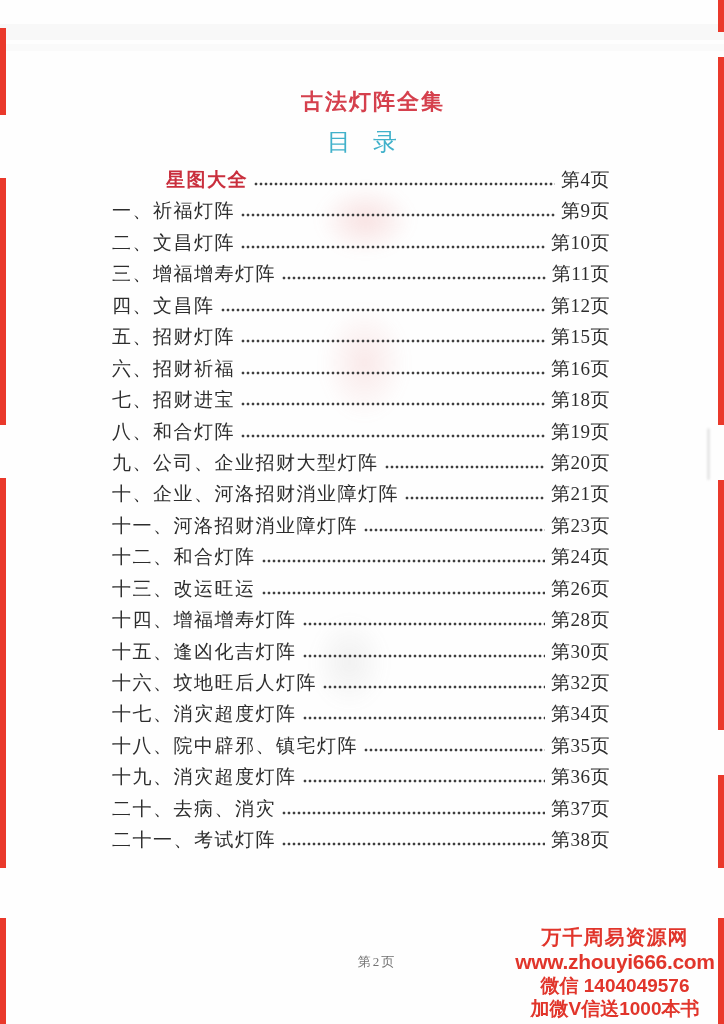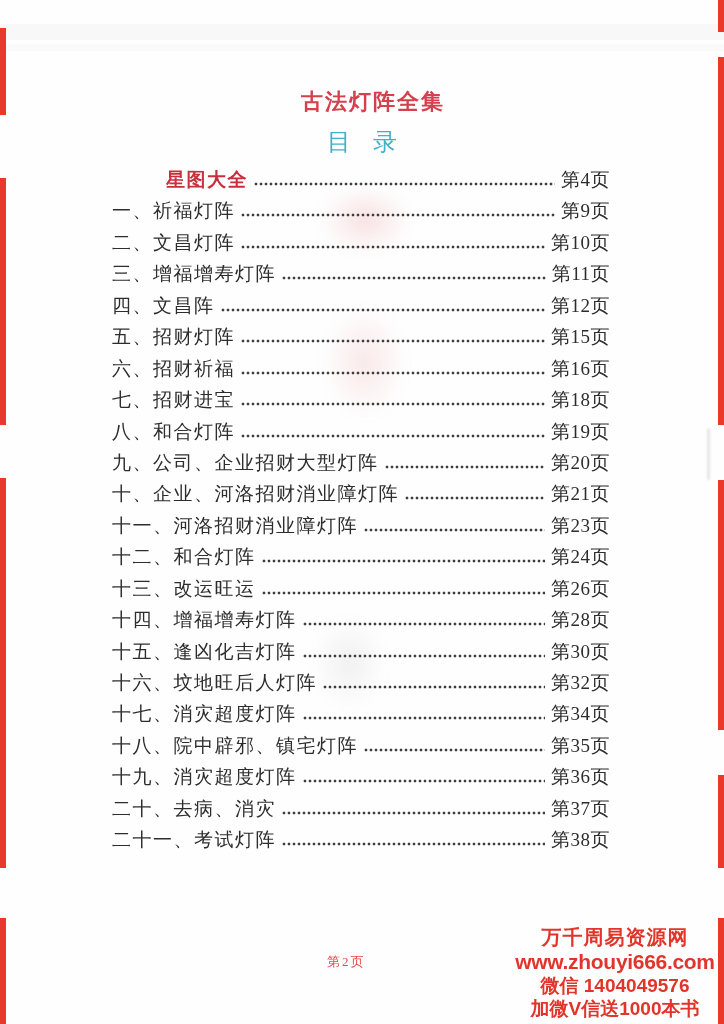--- a/index.html
+++ b/index.html
@@ -33,22 +33,22 @@
   .toc-row .toc-page{white-space:nowrap;letter-spacing:0.5px;}
   .toc-row.featured{color:var(--c-featured_red,#c92f3d);font-weight:bold;}
   .toc-row.featured .toc-label{padding-left:54px;}
   .toc-row.featured .toc-page{color:var(--c-body_text,#2d2d2d);font-weight:normal;}
   .leader{
     flex:1;align-self:baseline;height:4px;margin:0 6px -1px 6px;
     background-image:radial-gradient(circle at 2px 2px,#3d3d3d 1.2px,transparent 1.7px);
     background-size:5px 4px;background-repeat:repeat-x;background-position:left bottom;
   }
   .footer-page{
-    position:absolute;top:953px;left:327px;width:100px;
-    font-size:13px;letter-spacing:2px;color:#ef4444;
+    position:absolute;top:953px;left:327px;width:100px;text-align:center;
+    font-size:13px;letter-spacing:2px;color:#737373;
   }
   .watermark{
     position:absolute;right:4px;bottom:4px;width:210px;text-align:center;
     font-family:"Liberation Sans","DejaVu Sans",sans-serif;font-weight:bold;
     color:var(--c-watermark_red,#e1352b);
   }
   .wm-line{display:block;}
   .wm-1{font-size:20px;line-height:24px;letter-spacing:1px;}
   .wm-2{font-size:21px;line-height:25px;letter-spacing:-0.3px;}
   .wm-3{font-size:19px;line-height:23px;}

